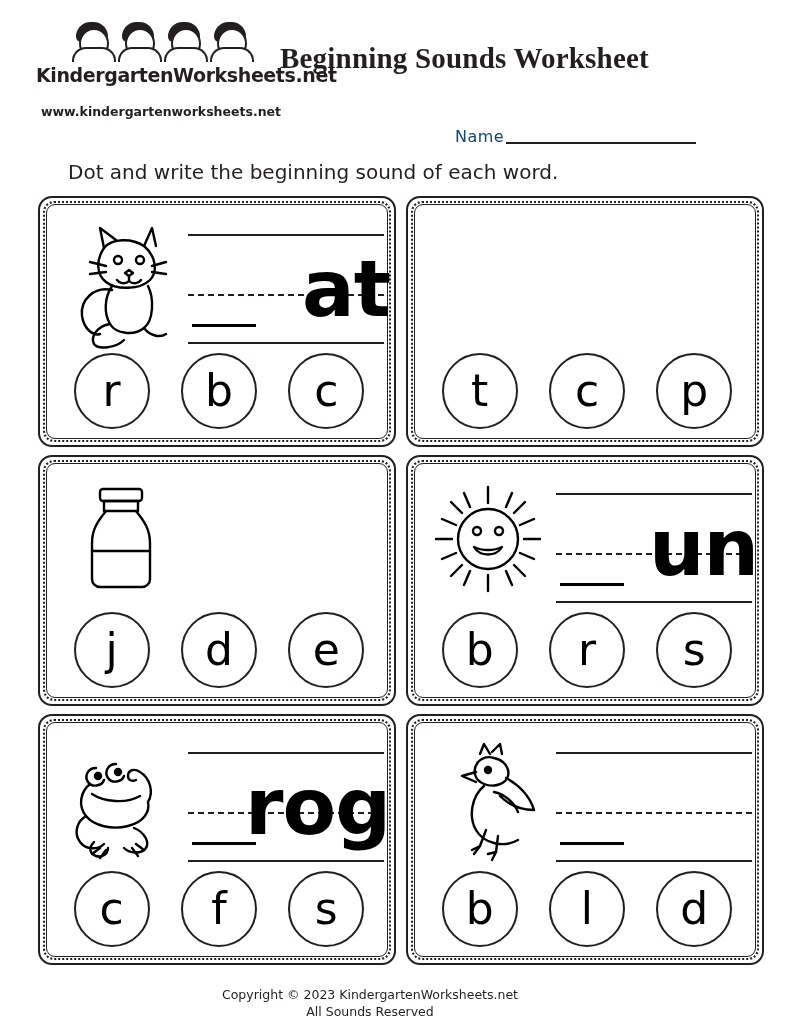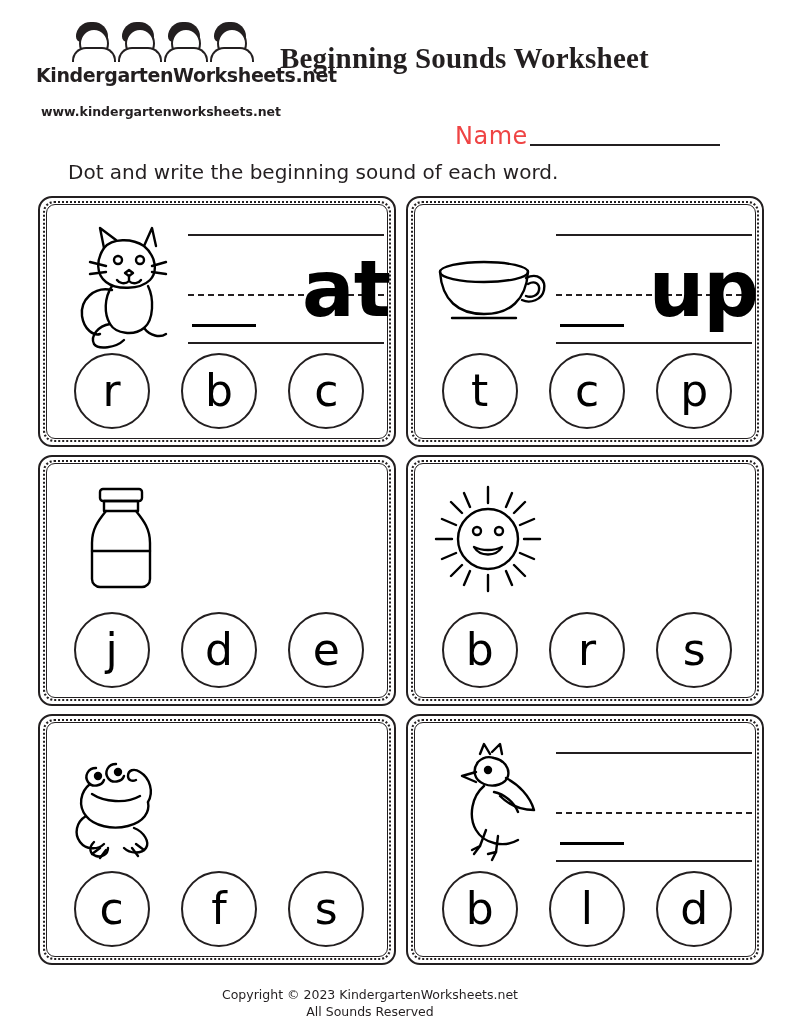--- a/index.html
+++ b/index.html
@@ -100,23 +100,23 @@
     font-family: Liberation Serif, serif;
     font-size: 29px;
     font-weight: bold;
     color: #231f20;
     letter-spacing: 0.2px;
   }
   .name-line {
     position: absolute;
     left: 455px;
     top: 100px;
-    font-size: 24px;
+    font-size: 16px;
     font-weight: normal;
-    color: #ef4444;
+    color: #0c4a6e;
     letter-spacing: 0.5px;
   }
   .name-blank {
     display: inline-block;
     width: 190px;
     border-bottom: 2px solid #231f20;
     height: 20px;
     vertical-align: -2px;
     margin-left: 2px;
   }
@@ -343,38 +343,20 @@
     <div class="choices">
       <div class="choice">r</div>
       <div class="choice">b</div>
       <div class="choice">c</div>
     </div>
   </div>
 
   <div class="card">
     <div class="scallop"></div>
       <div class="scallop2"></div>
-    <div class="card-top">
-      <div class="pic">
-        <svg viewBox="0 0 120 138" fill="none" stroke="#000" stroke-width="2.4" stroke-linecap="round" stroke-linejoin="round">
-          <ellipse cx="56" cy="58" rx="44" ry="10"></ellipse>
-          <path d="M12 58 C14 86 30 100 56 100 C82 100 98 86 100 58"></path>
-          <path d="M98 64 c12 -6 20 2 18 12 c-2 10 -14 14 -22 10"></path>
-          <path d="M100 70 c7 -4 12 0 11 6 c-1 6 -8 8 -13 6"></path>
-          <path d="M24 104 h64"></path>
-        </svg>
-      </div>
-      <div class="writing-lines">
-        <div class="wl-top"></div>
-        <div class="wl-mid"></div>
-        <div class="wl-bot"></div>
-        <div class="blank-underscore"></div>
-        <div class="word-ending">up</div>
-      </div>
-    </div>
     <div class="choices">
       <div class="choice">t</div>
       <div class="choice">c</div>
       <div class="choice">p</div>
     </div>
   </div>
 
   <div class="card">
     <div class="scallop"></div>
       <div class="scallop2"></div>
@@ -402,20 +384,27 @@
       <div class="pic">
         <svg viewBox="0 0 120 138" fill="none" stroke="#000" stroke-width="2.4" stroke-linecap="round" stroke-linejoin="round">
           <circle cx="60" cy="66" r="30"></circle>
           <circle cx="49" cy="58" r="4"></circle>
             <circle cx="71" cy="58" r="4"></circle>
           <path d="M46 74 c6 10 22 10 28 0 c-8 4 -20 4 -28 0 z"></path>
           <path d="M60 30 v-16 M60 102 v16 M24 66 h-16 M96 66 h16"></path>
           <path d="M34 40 l-11 -11 M86 40 l11 -11 M34 92 l-11 11 M86 92 l11 11"></path>
           <path d="M42 34 l-6 -14 M78 34 l6 -14 M28 52 l-14 -6 M28 80 l-14 6 M92 52 l14 -6 M92 80 l14 6 M42 98 l-6 14 M78 98 l6 14"></path>
         </svg>
+      </div>
+      <div class="writing-lines">
+        <div class="wl-top"></div>
+        <div class="wl-mid"></div>
+        <div class="wl-bot"></div>
+        <div class="blank-underscore"></div>
+        <div class="word-ending">un</div>
       </div>
     </div>
     <div class="choices">
       <div class="choice">b</div>
       <div class="choice">r</div>
       <div class="choice">s</div>
     </div>
   </div>
 
   <div class="card">
@@ -430,20 +419,27 @@
             <circle cx="58" cy="40" r="3" fill="#000"></circle>
           <path d="M30 52 c-10 8 -12 22 -4 32 c8 10 26 14 42 10 c16 -4 22 -14 20 -24"></path>
           <path d="M32 62 c12 8 34 10 48 2"></path>
           <path d="M88 70 c6 -10 2 -24 -8 -30 c-6 -4 -12 -2 -12 4 c0 4 4 6 8 4"></path>
           <path d="M26 84 c-10 6 -12 18 -6 26 c6 8 18 8 24 2"></path>
           <path d="M74 96 c10 4 16 14 12 20 c-4 6 -16 6 -22 0"></path>
           <path d="M34 110 c-6 6 -4 12 2 14 c6 2 12 -2 12 -8"></path>
           <path d="M40 116 l-8 6 M46 118 l-6 8 M76 112 l8 6 M72 116 l6 8"></path>
         </svg>
       </div>
+      <div class="writing-lines">
+        <div class="wl-top"></div>
+        <div class="wl-mid"></div>
+        <div class="wl-bot"></div>
+        <div class="blank-underscore"></div>
+        <div class="word-ending">rog</div>
+      </div>
     </div>
     <div class="choices">
       <div class="choice">c</div>
       <div class="choice">f</div>
       <div class="choice">s</div>
     </div>
   </div>
 
   <div class="card">
     <div class="scallop"></div>

